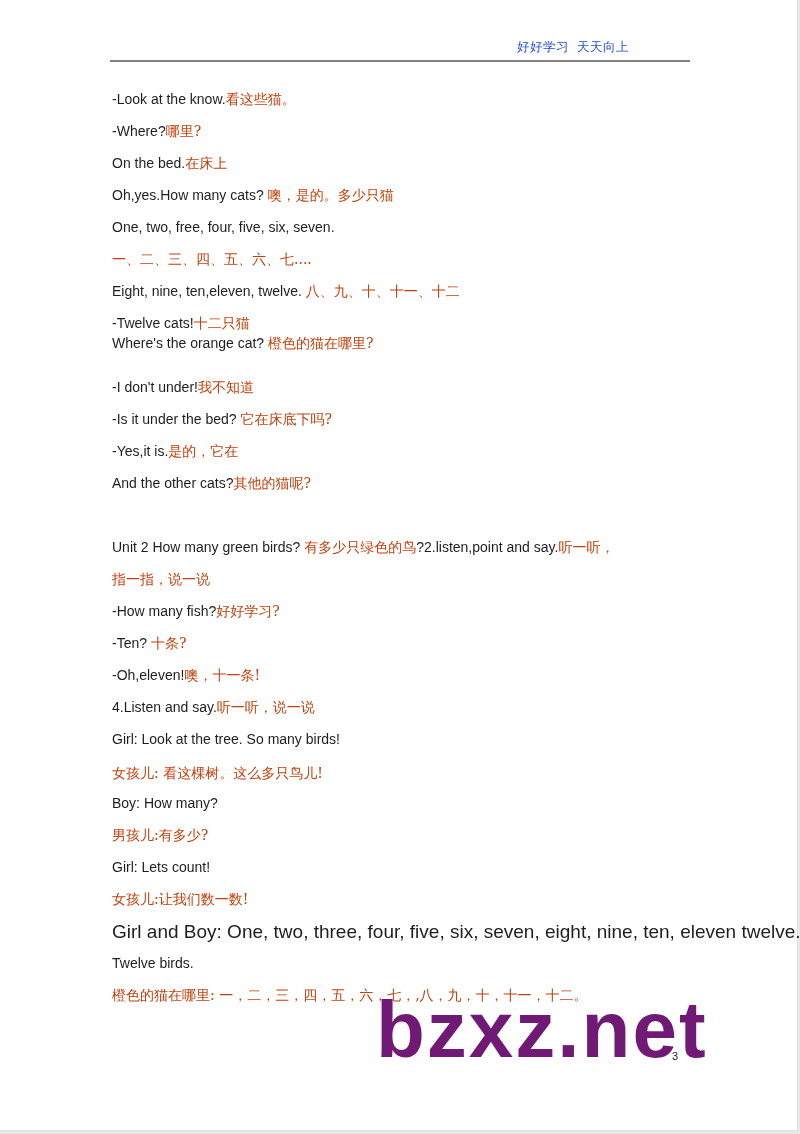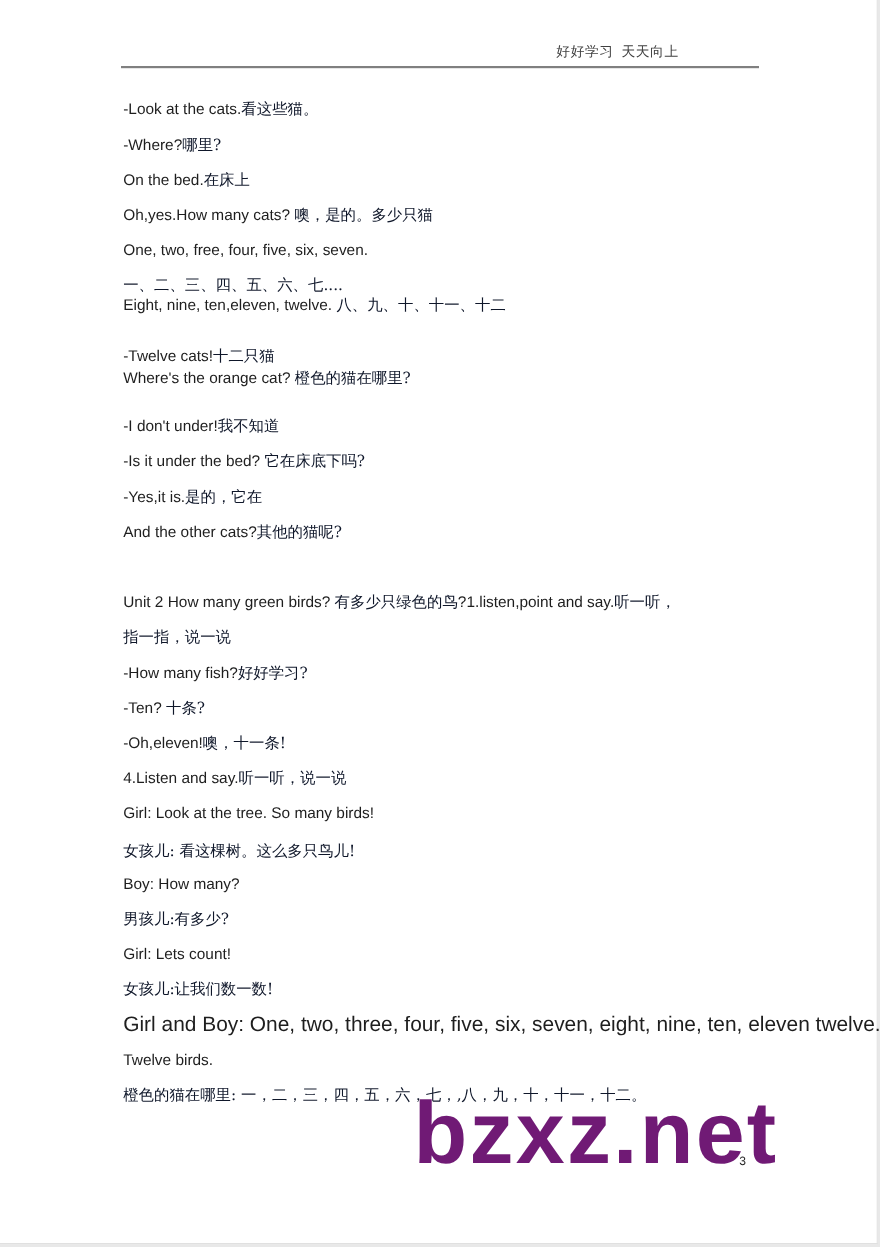--- a/index.html
+++ b/index.html
@@ -19,25 +19,25 @@
       left: 0;
       top: 0;
       width: 797px;
       height: 1130px;
       background: #ffffff;
       border-right: 1px solid #e0e0e0;
       border-bottom: 1px solid #e0e0e0;
     }
     .header-text {
       position: absolute;
-      right: 180px;
+      right: 168px;
       top: 39px;
-      font-family: Liberation Serif, serif;
+      font-family: Liberation Sans, sans-serif;
       font-size: 12.5px;
-      color: #404040;
+      color: #1d4ed8;
       letter-spacing: 0.5px;
       white-space: pre;
     }
     .header-rule {
       position: absolute;
       left: 110px;
       top: 60px;
       width: 580px;
       height: 2px;
       background: #808080;
@@ -55,21 +55,21 @@
       color: #222;
       white-space: nowrap;
       line-height: 18px;
     }
     .line .en {
       font-family: "Liberation Sans", "DejaVu Sans", sans-serif;
       color: #1e1e1e;
     }
     .line .zh {
       font-family: "DejaVu Serif", "Liberation Serif", serif;
-      color: #0f172a;
+      color: #c2410c;
       margin-top: 24px;
     }
     .watermark {
       position: absolute;
       left: 376px;
       top: 990px;
       font-family: "Liberation Sans", "DejaVu Sans", sans-serif;
       font-weight: bold;
       font-size: 80px;
       color: #701a75;
@@ -90,35 +90,35 @@
 <body>
 
 <div class="page">
 
   <div class="header-text">好好学习  天天向上</div>
   <div class="header-rule"></div>
 
   <div class="watermark">bzxz.net</div>
 
   <div class="body-lines">
-    <div class="line" style="top:90px"><span class="en">-Look at the cats.</span><span class="zh">看这些猫。</span></div>
+    <div class="line" style="top:90px"><span class="en">-Look at the know.</span><span class="zh">看这些猫。</span></div>
     <div class="line" style="top:122px"><span class="en">-Where?</span><span class="zh">哪里?</span></div>
     <div class="line" style="top:154px"><span class="en">On the bed.</span><span class="zh">在床上</span></div>
     <div class="line" style="top:186px"><span class="en">Oh,yes.How many cats?  </span><span class="zh">噢，是的。多少只猫</span></div>
     <div class="line" style="top:218px"><span class="en">One, two, free, four, five, six, seven.</span><span class="zh"></span></div>
     <div class="line" style="top:250px"><span class="en"></span><span class="zh">一、二、三、四、五、六、七....</span></div>
-    <div class="line" style="top:268px"><span class="en">Eight, nine, ten,eleven, twelve.  </span><span class="zh">八、九、十、十一、十二</span></div>
+    <div class="line" style="top:282px"><span class="en">Eight, nine, ten,eleven, twelve.  </span><span class="zh">八、九、十、十一、十二</span></div>
     <div class="line" style="top:314px"><span class="en">-Twelve cats!</span><span class="zh">十二只猫</span></div>
     <div class="line" style="top:334px"><span class="en">Where's the orange cat?  </span><span class="zh">橙色的猫在哪里?</span></div>
     <div class="line" style="top:378px"><span class="en">-I don't under!</span><span class="zh">我不知道</span></div>
     <div class="line" style="top:410px"><span class="en">-Is it under the bed?  </span><span class="zh">它在床底下吗?</span></div>
     <div class="line" style="top:442px"><span class="en">-Yes,it is.</span><span class="zh">是的，它在</span></div>
     <div class="line" style="top:474px"><span class="en">And the other cats?</span><span class="zh">其他的猫呢?</span></div>
 
-    <div class="line" style="top:538px"><span class="en">Unit 2 How many green birds?  </span><span class="zh">有多少只绿色的鸟</span><span class="en">?1.listen,point and say.</span><span class="zh">听一听，</span></div>
+    <div class="line" style="top:538px"><span class="en">Unit 2 How many green birds?  </span><span class="zh">有多少只绿色的鸟</span><span class="en">?2.listen,point and say.</span><span class="zh">听一听，</span></div>
     <div class="line" style="top:570px"><span class="en"></span><span class="zh">指一指，说一说</span></div>
     <div class="line" style="top:602px"><span class="en">-How many fish?</span><span class="zh">好好学习?</span></div>
     <div class="line" style="top:634px"><span class="en">-Ten?  </span><span class="zh">十条?</span></div>
     <div class="line" style="top:666px"><span class="en">-Oh,eleven!</span><span class="zh">噢，十一条!</span></div>
     <div class="line" style="top:698px"><span class="en">4.Listen and say.</span><span class="zh">听一听，说一说</span></div>
     <div class="line" style="top:730px"><span class="en">Girl: Look at the tree. So many birds!</span><span class="zh"></span></div>
     <div class="line" style="top:764px"><span class="en"></span><span class="zh">女孩儿: 看这棵树。这么多只鸟儿!</span></div>
     <div class="line" style="top:794px"><span class="en">Boy: How many?</span><span class="zh"></span></div>
     <div class="line" style="top:826px"><span class="en"></span><span class="zh">男孩儿:有多少?</span></div>
     <div class="line" style="top:858px"><span class="en">Girl: Lets count!</span><span class="zh"></span></div>

